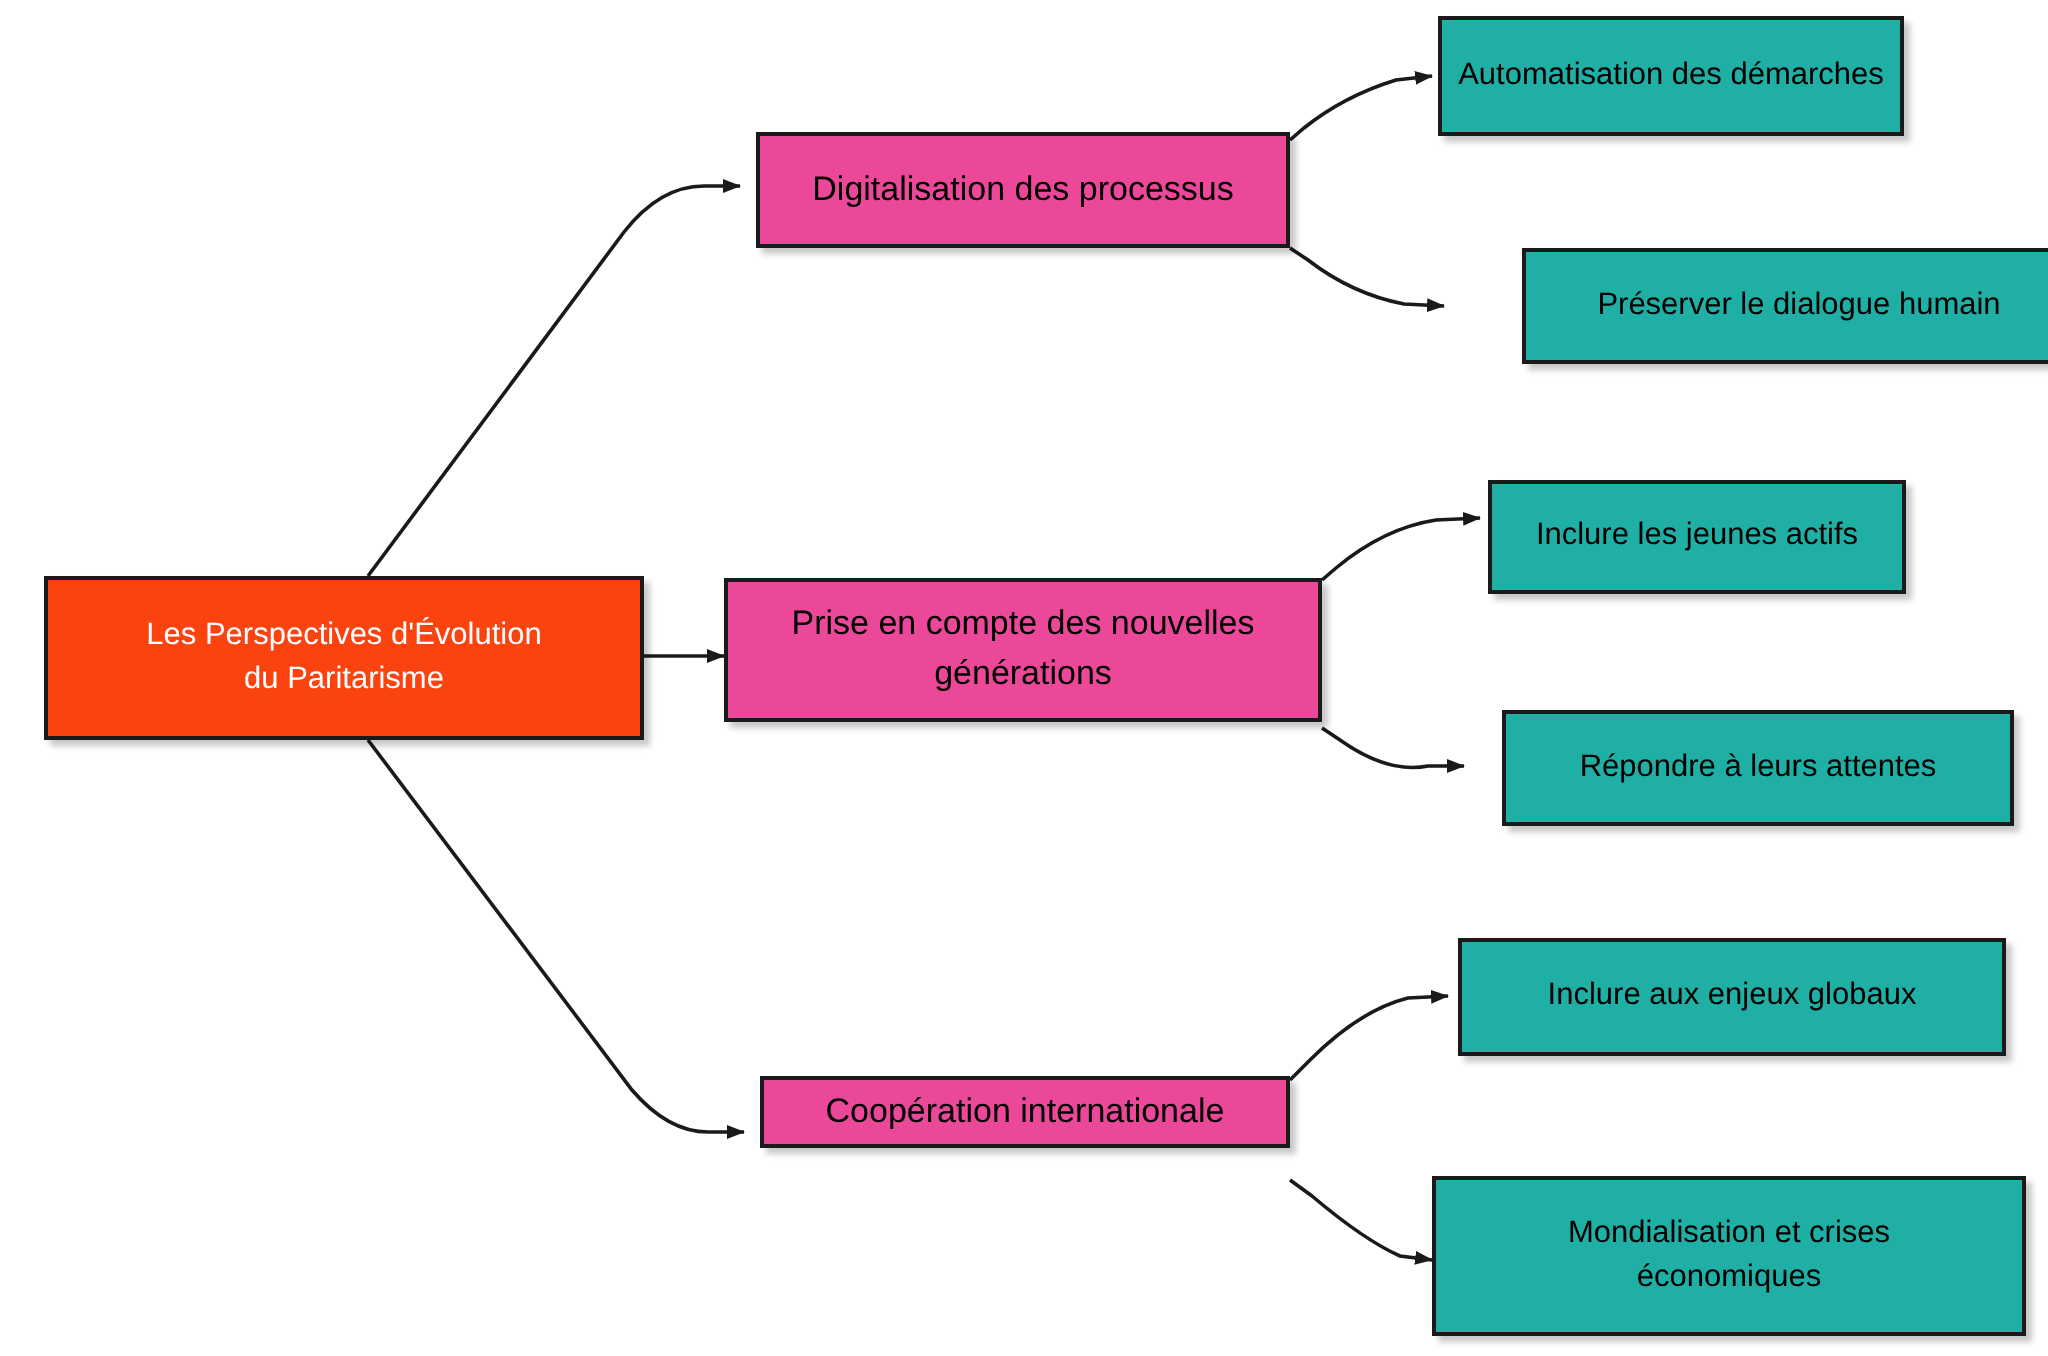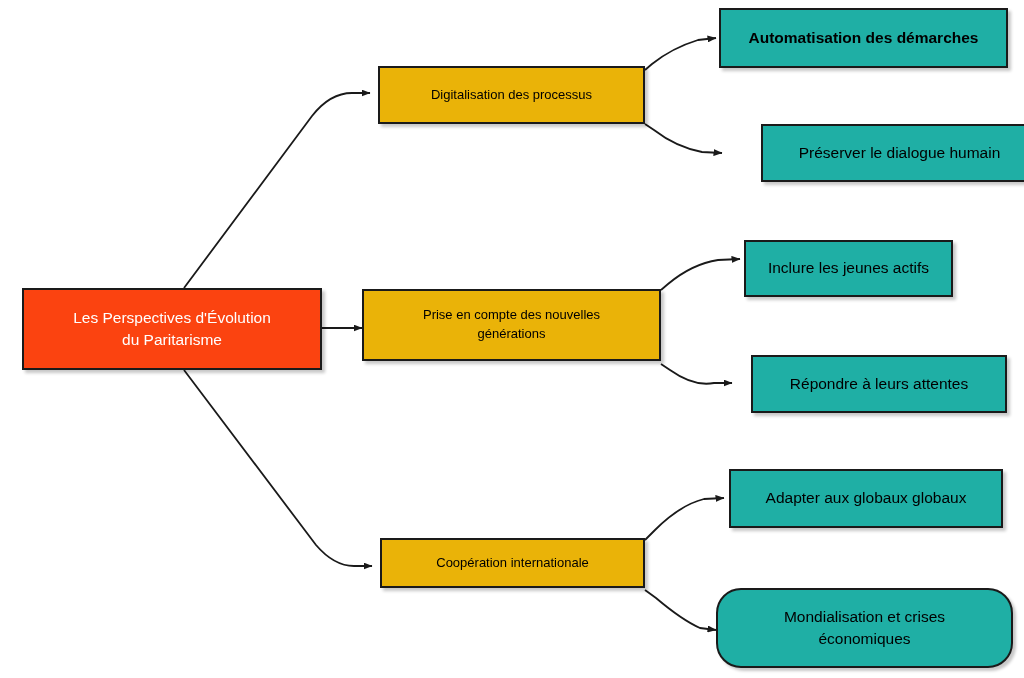--- a/index.html
+++ b/index.html
@@ -38,23 +38,23 @@
     white-space: pre-line;
     padding: 2px 8px;
   }
   .node-root {
     background: #fb4310;
     color: #ffffff;
     font-size: 15.5px;
     margin-left: 12px;
   }
   .node-branch {
-    background: #eab308;
+    background: #ec4899;
     color: #000000;
-    font-size: 13px;
+    font-size: 17px;
   }
   .node-leaf {
     background: #1fafa5;
     color: #000000;
     font-size: 15.5px;
   }
 </style>
 </head>
 <body>
 
@@ -84,31 +84,31 @@
     <path d="M 645,540 L 655,530 Q 680,505 704,499 L 724,498" fill="none" stroke="#1a1a1a" stroke-width="1.8" marker-end="url(#arrowhead)"></path>
 
     <path d="M 645,590 L 656,598 Q 682,620 700,628 L 716,630" fill="none" stroke="#1a1a1a" stroke-width="1.8" marker-end="url(#arrowhead)"></path>
   </svg>
 
   <div class="node node-root" style="left:10px; top:288px; width:300px; height:82px;">Les Perspectives d'Évolution
 du Paritarisme</div>
 
   <div class="node node-branch" style="left:378px; top:66px; width:267px; height:58px;">Digitalisation des processus</div>
 
-  <div class="node node-leaf" style="left:719px; top:8px; width:289px; height:60px;font-weight:bold;">Automatisation des démarches</div>
+  <div class="node node-leaf" style="left:719px; top:8px; width:233px; height:60px;">Automatisation des démarches</div>
 
   <div class="node node-leaf" style="left:725px; top:124px; width:277px; height:58px;margin-left:36px;">Préserver le dialogue humain</div>
 
   <div class="node node-branch" style="left:362px; top:289px; width:299px; height:72px;">Prise en compte des nouvelles
 générations</div>
 
   <div class="node node-leaf" style="left:744px; top:240px; width:209px; height:57px;">Inclure les jeunes actifs</div>
 
   <div class="node node-leaf" style="left:735px; top:355px; width:256px; height:58px;margin-left:16px;">Répondre à leurs attentes</div>
 
-  <div class="node node-branch" style="left:380px; top:538px; width:265px; height:50px;">Coopération internationale</div>
+  <div class="node node-branch" style="left:380px; top:538px; width:265px; height:36px;">Coopération internationale</div>
 
-  <div class="node node-leaf" style="left:729px; top:469px; width:274px; height:59px;">Adapter aux globaux globaux</div>
+  <div class="node node-leaf" style="left:729px; top:469px; width:274px; height:59px;">Inclure aux enjeux globaux</div>
 
-  <div class="node node-leaf" style="left:716px; top:588px; width:297px; height:80px;border-radius:25px;">Mondialisation et crises
+  <div class="node node-leaf" style="left:716px; top:588px; width:297px; height:80px;">Mondialisation et crises
 économiques</div>
 
 </div>
 
 </body></html>

